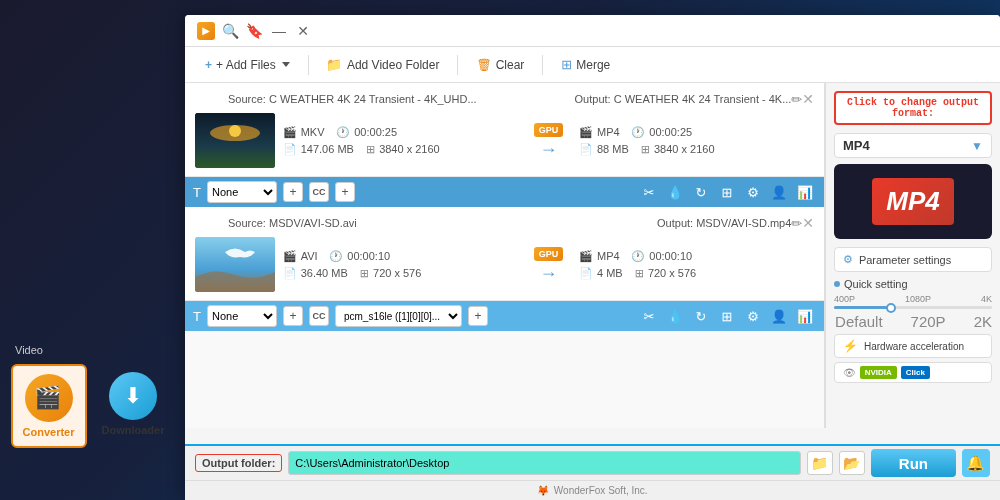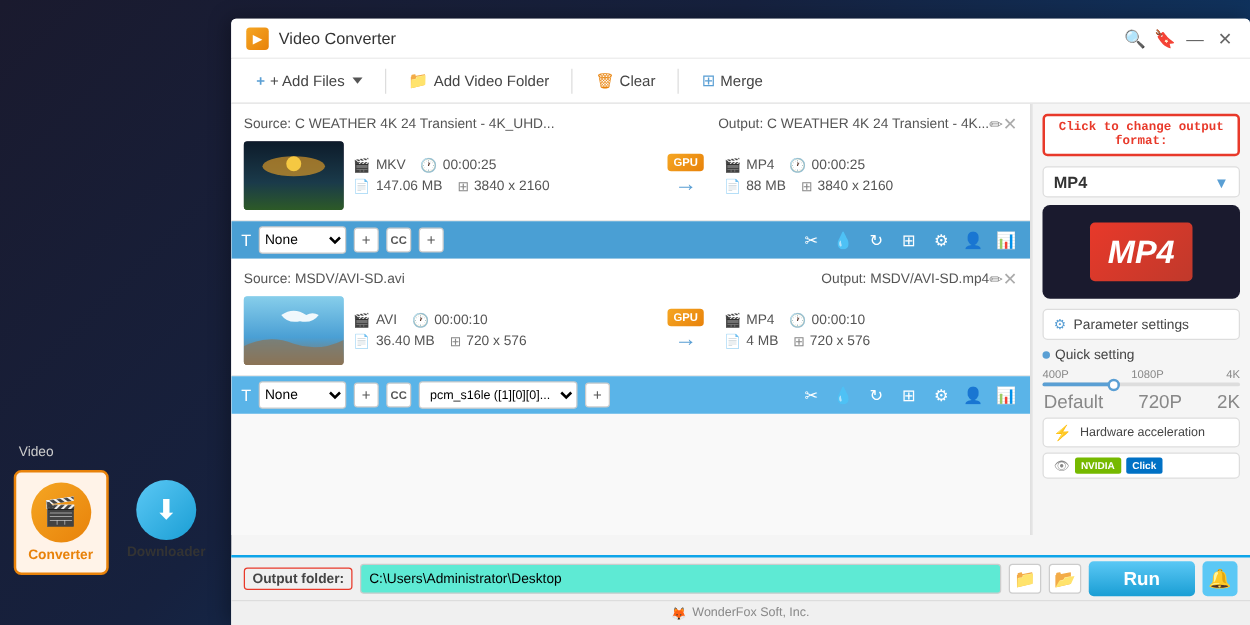--- a/index.html
+++ b/index.html
@@ -11,21 +11,21 @@
       background: linear-gradient(135deg, #1a1a2e 0%, #16213e 40%, #0f3460 70%, #e94560 100%);
       position: relative;
       display: flex;
       align-items: center;
       justify-content: center;
     }
 
     
     .left-sidebar {
       position: absolute;
-      left: 0; top: 0; bottom: 0;
+      left: 0; top: 0; bottom: 12px;
       width: 185px;
       background: transparent;
       display: flex;
       flex-direction: column;
       align-items: center;
       justify-content: flex-end;
       padding-bottom: 20px;
     }
 
     .sidebar-title {
@@ -193,20 +193,21 @@
       padding: 8px 10px;
     }
 
     .file-item-header {
       display: flex;
       align-items: center;
       justify-content: space-between;
       margin-bottom: 6px;
       font-size: 11px;
       color: #555;
+      margin-left: 33px;
     }
 
     .file-item-header .source-label { color: #555; }
     .file-item-header .output-label { color: #555; margin-left: 40px; }
 
     .file-item-close {
       color: #aaa;
       cursor: pointer;
       font-size: 14px;
     }
@@ -651,21 +652,20 @@
         <div class="icon-circle">⬇</div>
         <span class="icon-label">Downloader</span>
       </div>
     </div>
   </div>
 
   <div class="main-window">
 
     <div class="title-bar">
       <div class="title-bar-icon">▶</div>
-      <span class="title-bar-text">Video Converter</span>
       <div class="title-bar-controls">
         <span class="title-btn">🔍</span>
         <span class="title-btn">🔖</span>
         <span class="title-btn">—</span>
         <span class="title-btn">✕</span>
       </div>
     </div>
 
     <div class="toolbar">
       <button class="toolbar-btn">

